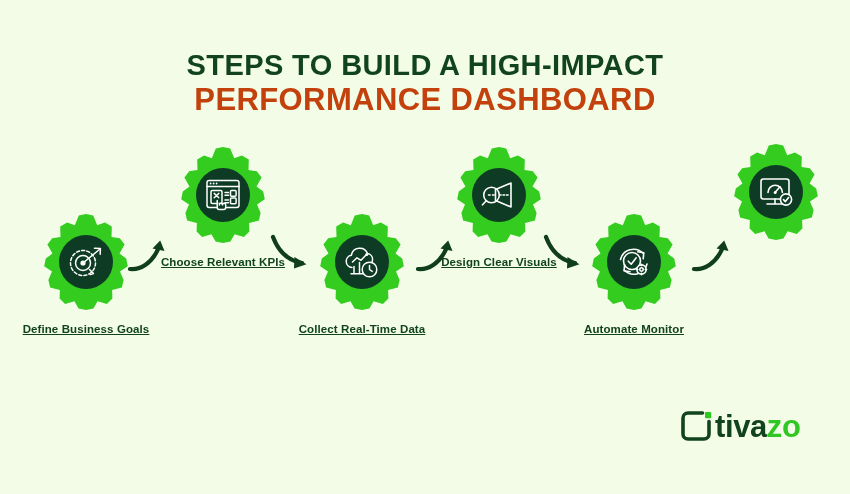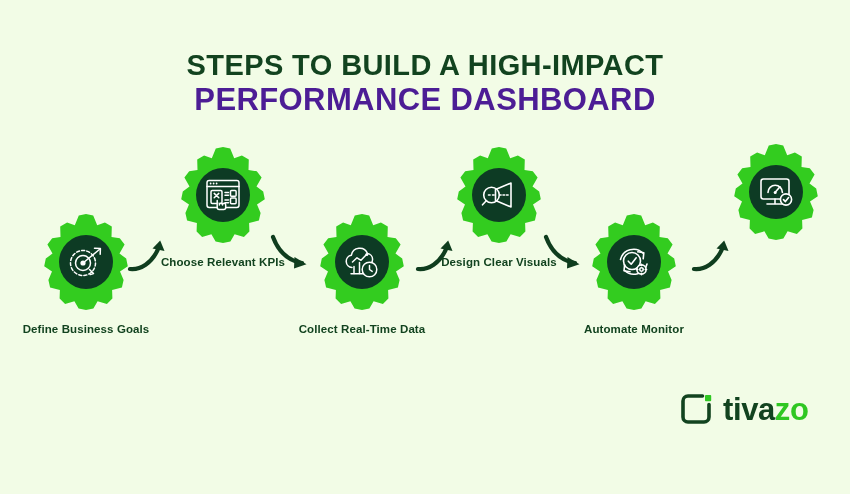--- a/index.html
+++ b/index.html
@@ -35,21 +35,21 @@
     letter-spacing: 0.4px;
     color: #12431f;
     line-height: 1.18;
     white-space: nowrap;
   }
   .title-line2 {
     display: block;
     font-size: 31px;
     font-weight: bold;
     letter-spacing: 0.4px;
-    color: #4c1d95;
+    color: #c2410c;
     line-height: 1.18;
     white-space: nowrap;
   }
 
   
   .step {
     position: absolute;
     width: 150px;
     text-align: center;
   }
@@ -77,20 +77,21 @@
     width: 44px;
     height: 44px;
   }
   .step-label {
     margin-top: 9px;
     font-size: 11.5px;
     font-weight: bold;
     color: #12431f;
     line-height: 1.45;
     letter-spacing: 0.1px;
+    text-decoration: underline;
   }
 
   
   .step-1 { left: 11px;   top: 212px; }
   .step-2 { left: 148px; top: 145px; }
   .step-3 { left: 287px; top: 212px; }
   .step-4 { left: 424px; top: 145px; }
   .step-5 { left: 559px; top: 212px; }
   .step-6 { left: 701px; top: 142px; }
 
@@ -102,24 +103,24 @@
   .arrow-1 { left: 126px; top: 228px; }
   .arrow-2 { left: 268px; top: 228px; }
   .arrow-3 { left: 414px; top: 228px; }
   .arrow-4 { left: 541px; top: 228px; }
   .arrow-5 { left: 690px; top: 228px; }
 
   
   .logo {
     position: absolute;
     left: 679px;
-    top: 392px;
+    top: 409px;
     display: flex;
     align-items: center;
-    gap: 10px;
+    gap: 2px;
   }
   .logo-mark { display: block; width: 34px; height: 34px; }
   .logo-text {
     font-size: 31px;
     font-weight: bold;
     letter-spacing: -0.4px;
     line-height: 1;
   }
   .logo-text .t-dark { color: #12431f; }
   .logo-text .t-bright { color: #2fc722; }

